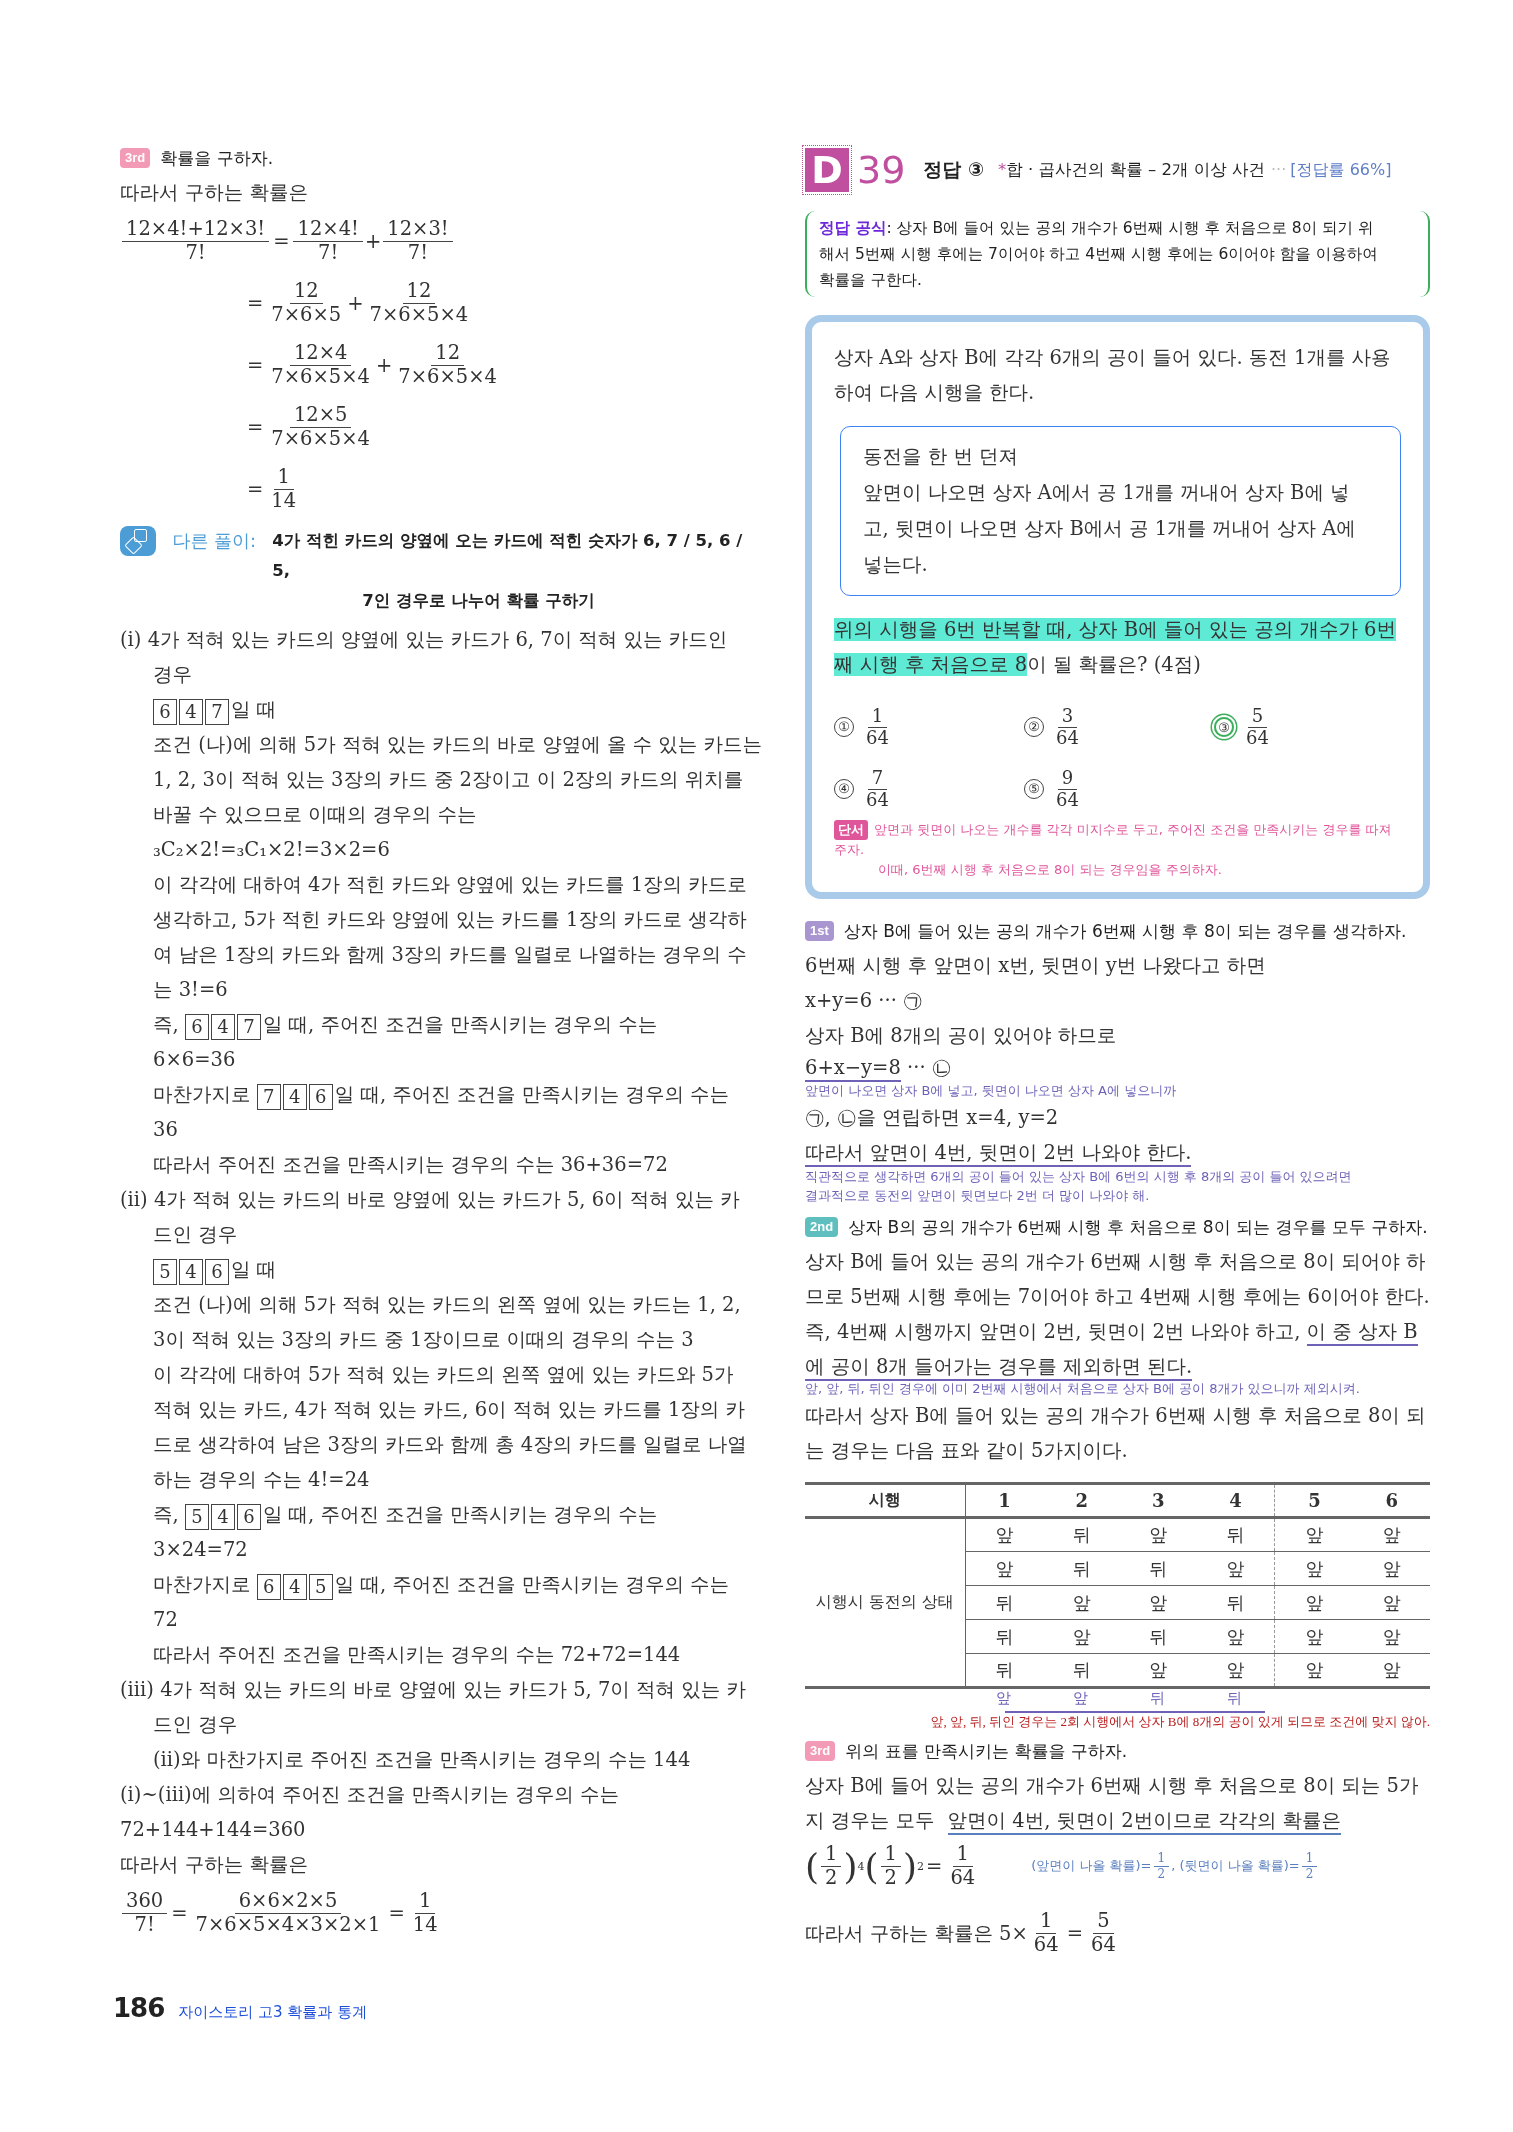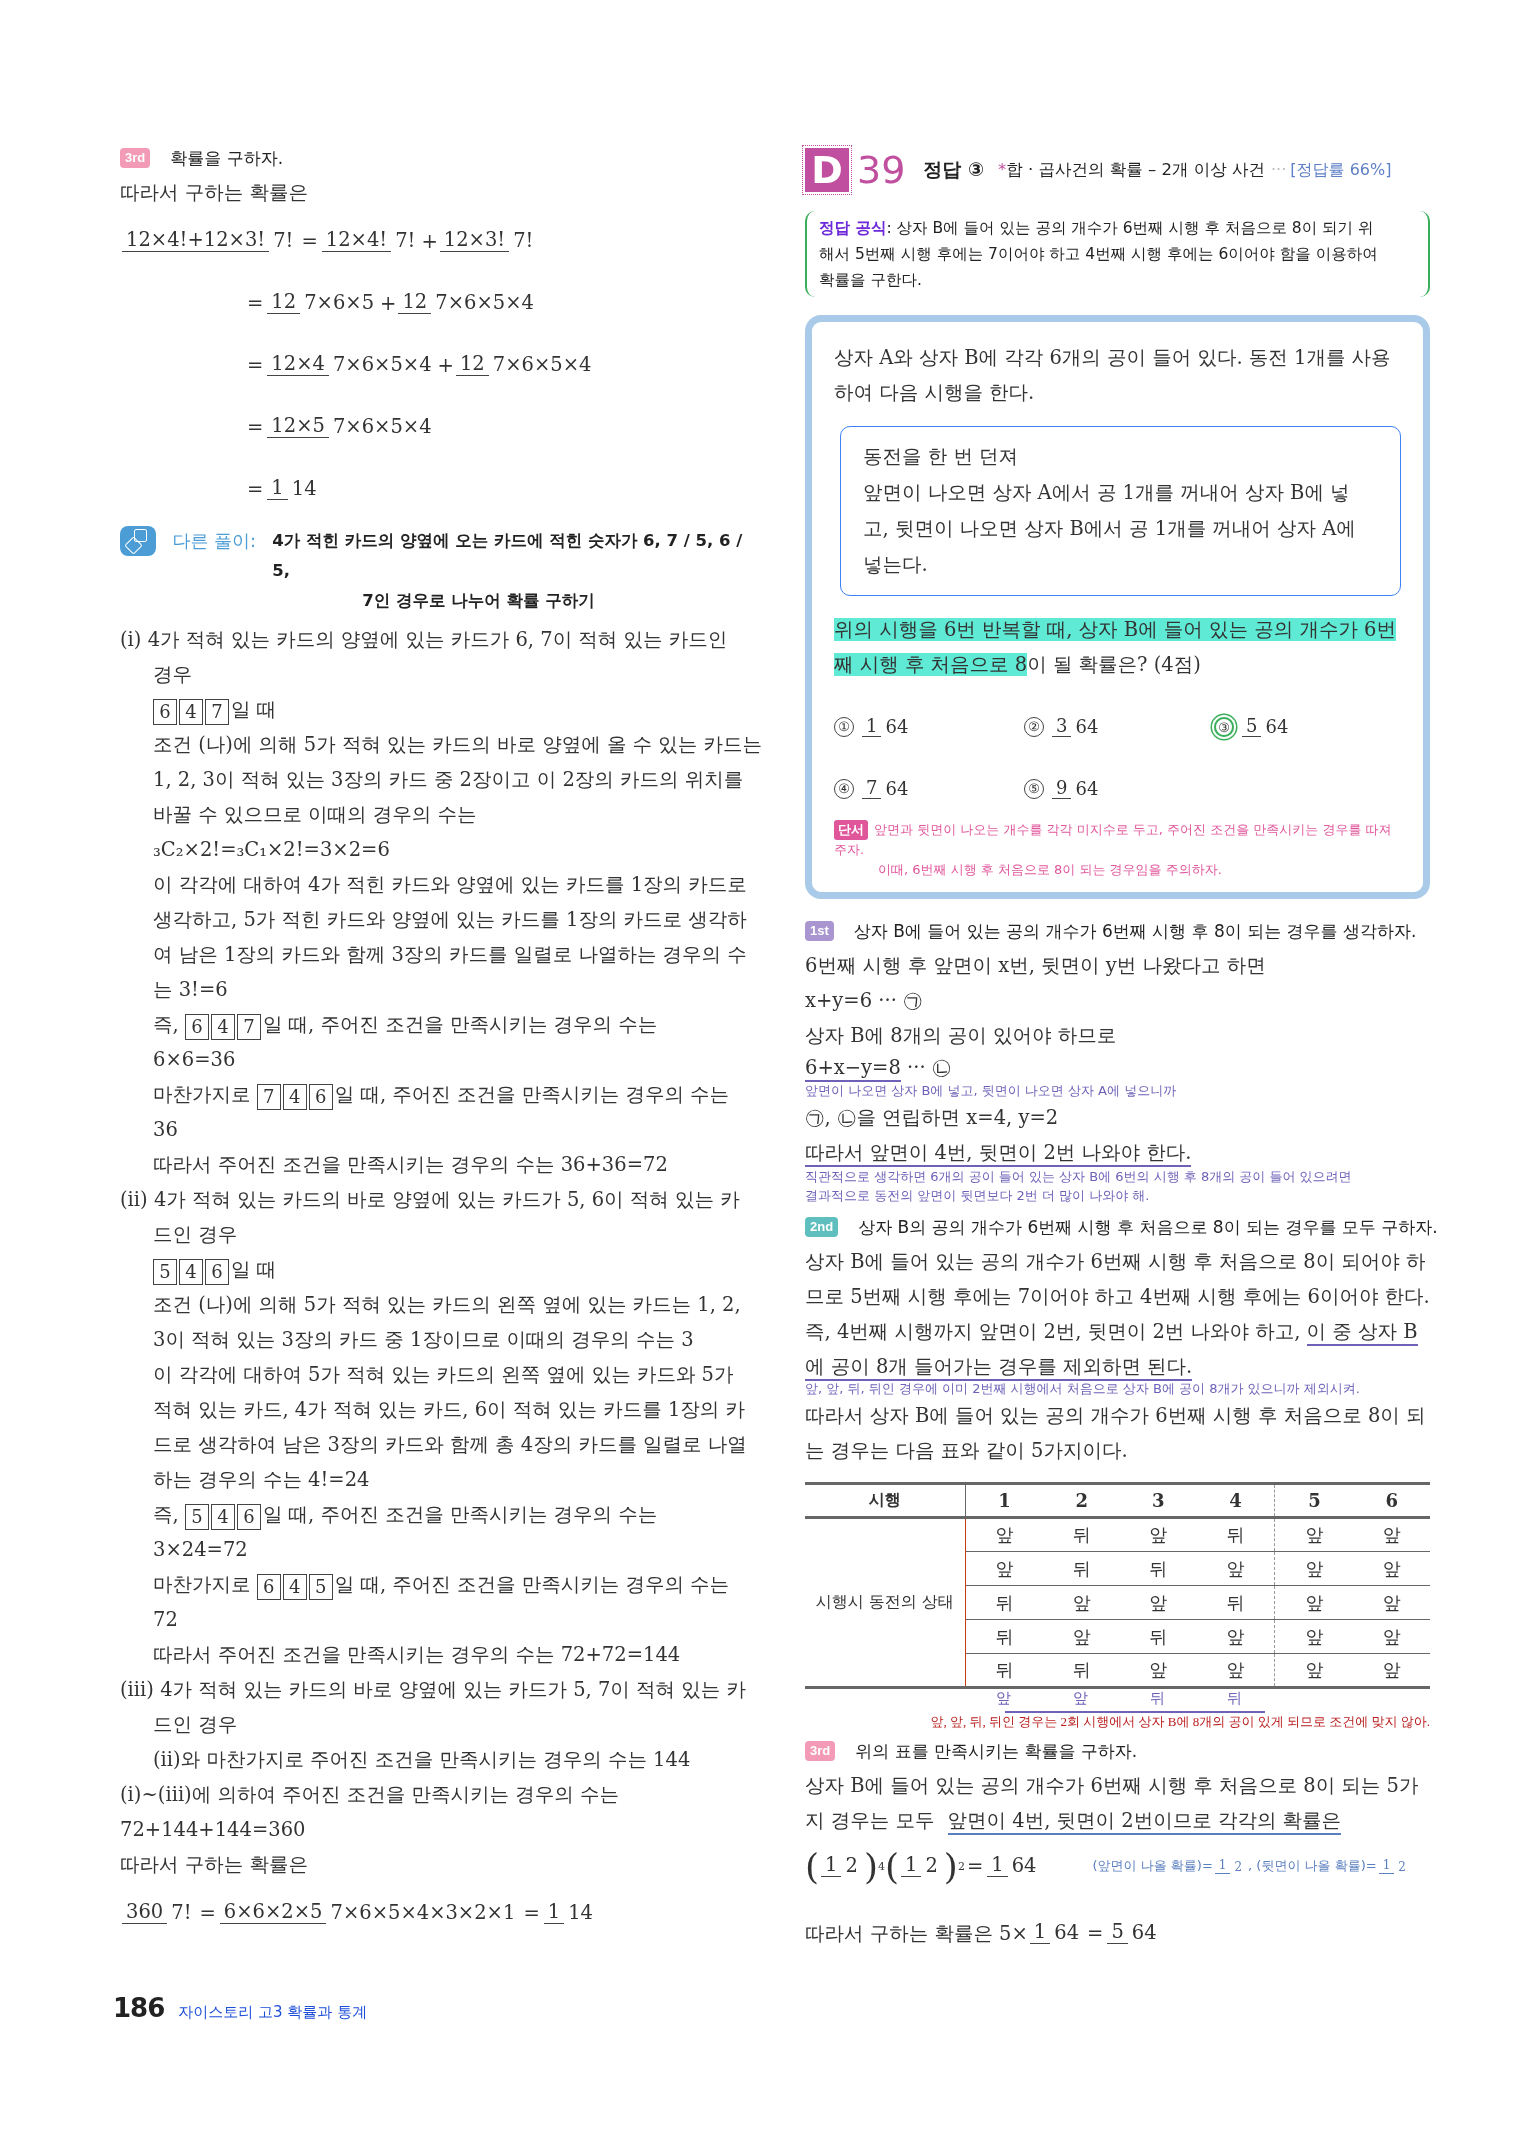--- a/index.html
+++ b/index.html
@@ -5,28 +5,28 @@
   * { box-sizing: border-box; margin: 0; padding: 0; }
   html, body { width: 1513px; height: 2132px; background: #ffffff; }
   body { position: relative; font-family: "DejaVu Serif", "Liberation Serif", serif; color: #333; overflow: hidden; }
 
   .col-left { position: absolute; left: 120px; top: 140px; width: 625px; font-size: 19.5px; }
   .col-right { position: absolute; left: 805px; top: 143px; width: 625px; font-size: 19.5px; }
 
   .line { height: 35px; line-height: 35px; white-space: nowrap; }
   .indent1 { padding-left: 33px; }
 
-  .badge { display: inline-block; font-family: "Liberation Sans", sans-serif; font-weight: bold; font-size: 13px; color: #fff; border-radius: 4px; padding: 0 5px; height: 20px; line-height: 20px; margin-right: 20px; vertical-align: 2px; }
+  .badge { display: inline-block; font-family: "Liberation Sans", sans-serif; font-weight: bold; font-size: 13px; color: #fff; border-radius: 4px; padding: 0 5px; height: 20px; line-height: 20px; margin-right: 10px; vertical-align: 2px; }
   .badge-3rd { background: #f29ab6; }
   .badge-1st { background: #a995cf; }
   .badge-2nd { background: #5fbfbf; }
 
   .step-title { font-family: "DejaVu Sans", sans-serif; font-size: 17px; color: #222; }
 
-  .frac { display: inline-flex; flex-direction: row; align-items: center; vertical-align: middle; margin: 0 2px; line-height: 1.05; }
+  .frac { display: inline-flex; flex-direction: column; align-items: center; vertical-align: middle; margin: 0 2px; line-height: 1.05; }
   .frac .num { padding: 0 4px 1px; border-bottom: 1.3px solid #444; }
   .frac .den { padding: 1px 4px 0; }
 
   .eqrow { display: flex; align-items: center; height: 62px; }
   .eqsign { margin: 0 2px; }
 
   .card { display: inline-block; border: 1.5px solid #444; width: 24px; height: 26px; line-height: 24px; text-align: center; font-size: 18px; margin-right: 2px; vertical-align: middle; }
   .cards { display: inline-block; vertical-align: middle; }
 
   .alt-head { display: flex; align-items: flex-start; margin-top: 6px; margin-bottom: 6px; gap: 8px; }

